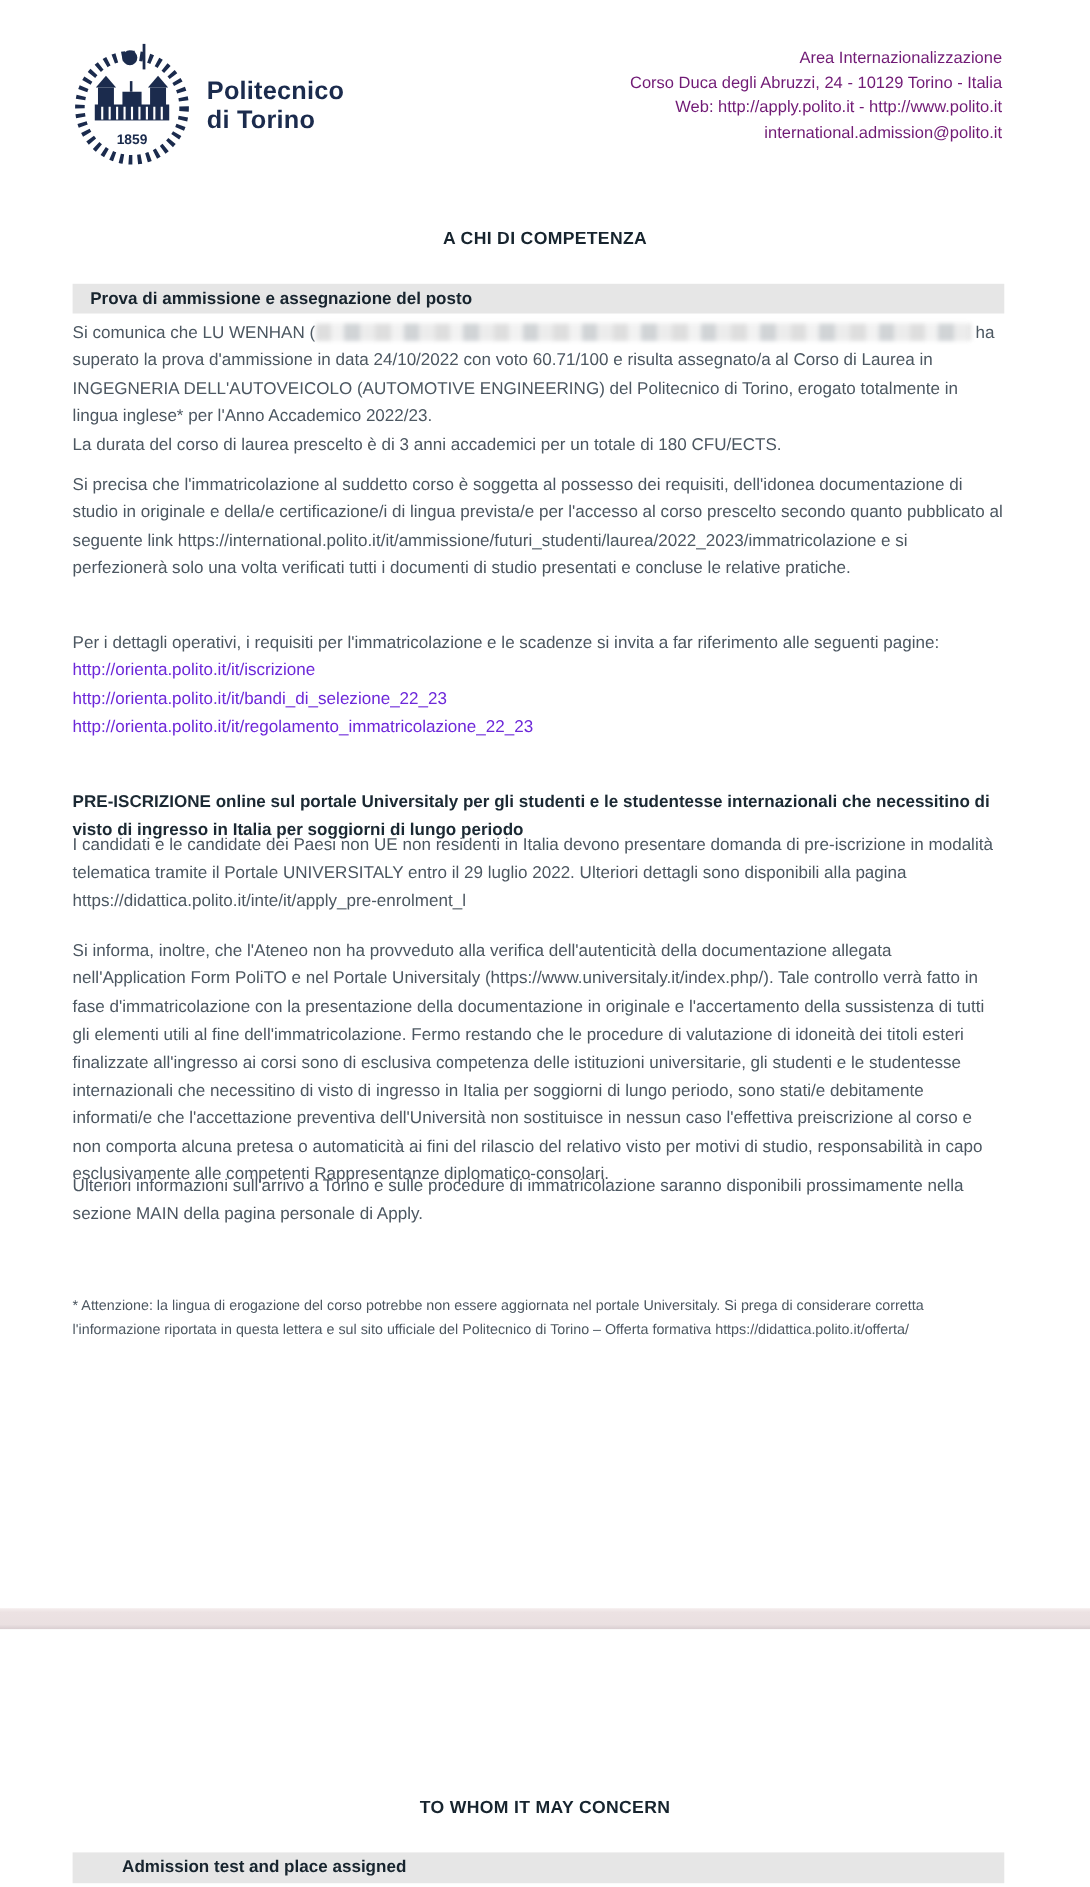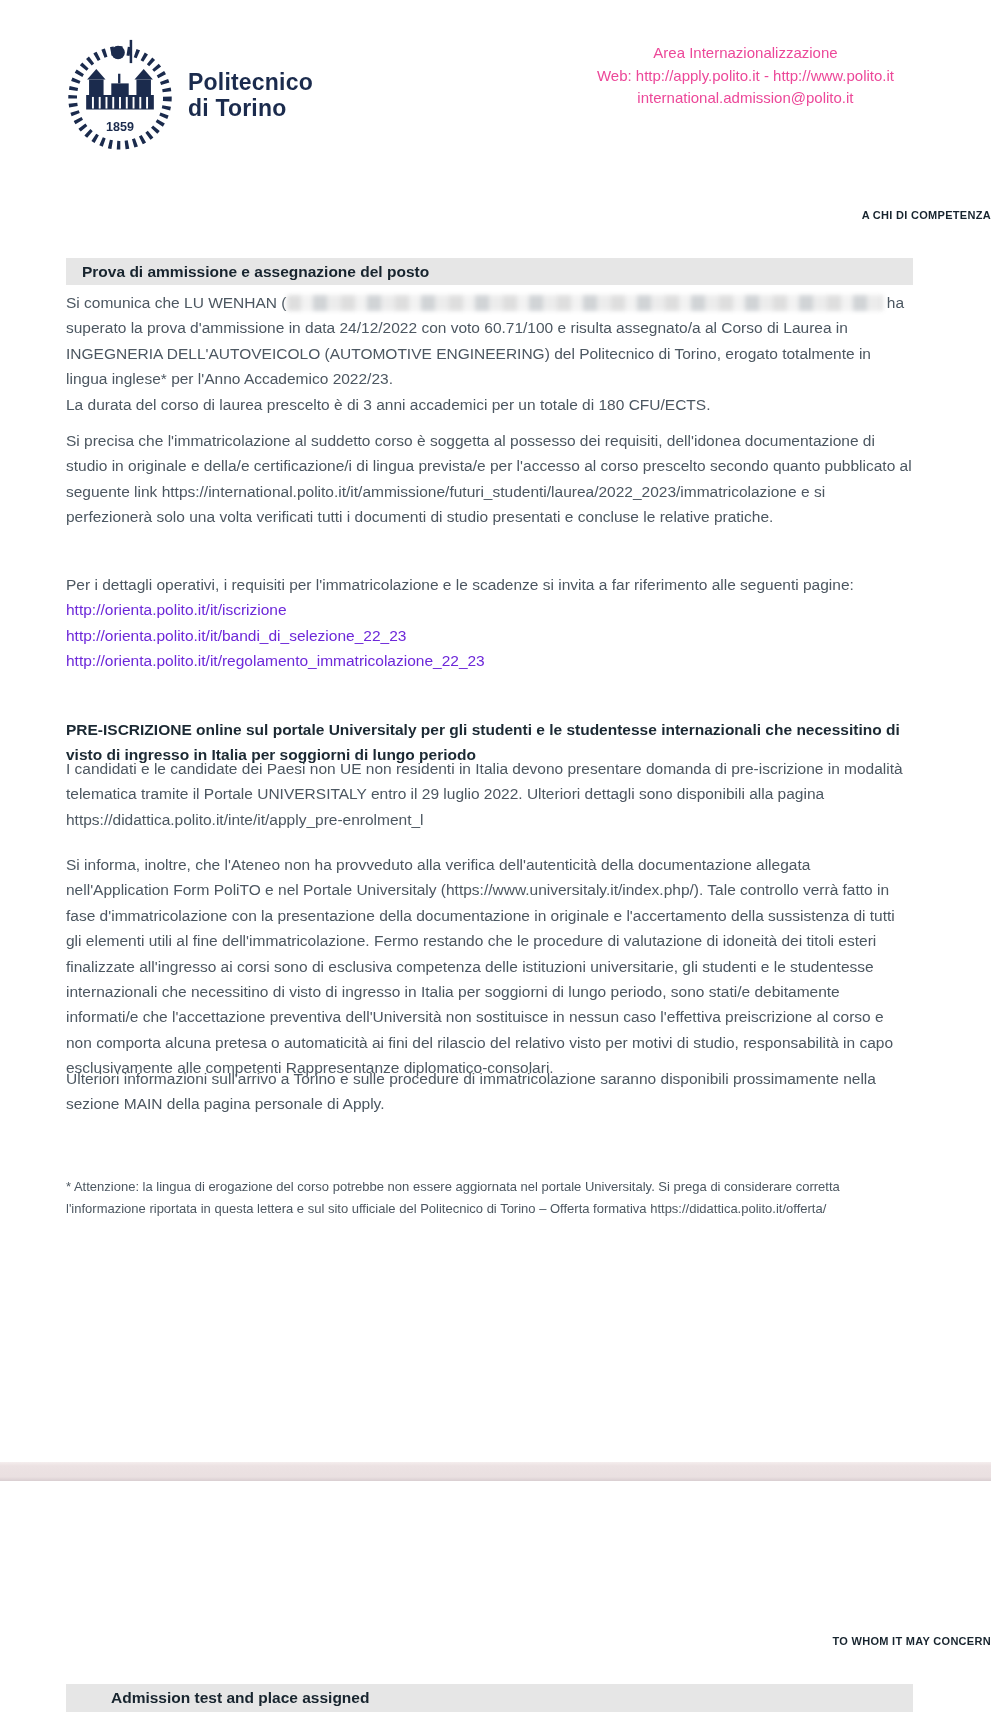--- a/index.html
+++ b/index.html
@@ -7,26 +7,26 @@
     position:relative; width:991px; height:1715px; background:#ffffff;
     font-family:"Liberation Sans", sans-serif; overflow:hidden;
   }
   .logo-wrap { position:absolute; top:37px; left:62px; display:flex; align-items:center; }
   .emblem { width:116px; height:116px; }
   .wordmark {
     margin-left:10px; color:#1b2b4d; font-weight:bold;
     font-size:23px; line-height:26px; letter-spacing:0.2px;
   }
   .contact {
-    position:absolute; top:42px; right:97px; text-align:center;
-    color:#ec4899; font-size:15px; line-height:22.6px;
+    position:absolute; top:42px; right:80px; text-align:right;
+    color:#701a75; font-size:15px; line-height:22.6px;
   }
   .doc-title {
-    position:absolute; left:0; width:100%; text-align:right;
-    color:#17242e; font-weight:bold; font-size:11px; letter-spacing:0.3px;
+    position:absolute; left:0; width:100%; text-align:center;
+    color:#17242e; font-weight:bold; font-size:16px; letter-spacing:0.3px;
   }
   .title-1 { top:209px; }
   .title-2 { top:1635px; }
   .section-bar {
     position:absolute; left:66px; width:847px; height:27px; background:#e6e6e6;
     display:flex; align-items:center; box-sizing:border-box; padding-left:3px;
     color:#17242e; font-weight:bold; font-size:15.5px;
   }
   .bar-1 { top:258px;padding-left:16px; }
   .bar-2 { top:1684px; height:28px;padding-left:45px; }
@@ -91,33 +91,34 @@
       <text x="60" y="97" text-anchor="middle" font-size="13" font-weight="bold" font-family="Liberation Sans, sans-serif" fill="#1b2b4d">1859</text>
     </svg>
     <div class="wordmark">
       <div>Politecnico</div>
       <div>di Torino</div>
     </div>
   </div>
 
   <div class="contact">
     <div>Area Internazionalizzazione</div>
+    <div>Corso Duca degli Abruzzi, 24 - 10129 Torino - Italia</div>
     <div>Web: http://apply.polito.it - http://www.polito.it</div>
     <div>international.admission@polito.it</div>
   </div>
 
   <div class="doc-title title-1">A CHI DI COMPETENZA</div>
 
   <div class="section-bar bar-1">
     <span>Prova di ammissione e assegnazione del posto</span>
   </div>
 
   <div class="para pos-p1">
     <p>
-      <span>Si comunica che LU WENHAN (</span><span class="redacted"></span><span> ha superato la prova d'ammissione in data 24/12/2022 con voto 60.71/100 e risulta assegnato/a al Corso di Laurea in INGEGNERIA DELL'AUTOVEICOLO (AUTOMOTIVE ENGINEERING) del Politecnico di Torino, erogato totalmente in lingua inglese* per l'Anno Accademico 2022/23.</span>
+      <span>Si comunica che LU WENHAN (</span><span class="redacted"></span><span> ha superato la prova d'ammissione in data 24/10/2022 con voto 60.71/100 e risulta assegnato/a al Corso di Laurea in INGEGNERIA DELL'AUTOVEICOLO (AUTOMOTIVE ENGINEERING) del Politecnico di Torino, erogato totalmente in lingua inglese* per l'Anno Accademico 2022/23.</span>
     </p>
     <p>La durata del corso di laurea prescelto è di 3 anni accademici per un totale di 180 CFU/ECTS.</p>
   </div>
 
   <div class="para pos-p2">
     <p>Si precisa che l'immatricolazione al suddetto corso è soggetta al possesso dei requisiti, dell'idonea documentazione di studio in originale e della/e certificazione/i di lingua prevista/e per l'accesso al corso prescelto secondo quanto pubblicato al seguente link https://international.polito.it/it/ammissione/futuri_studenti/laurea/2022_2023/immatricolazione e si perfezionerà solo una volta verificati tutti i documenti di studio presentati e concluse le relative pratiche.</p>
   </div>
 
   <div class="para pos-p3">
     <p>Per i  dettagli operativi, i requisiti per l'immatricolazione e le scadenze si invita a far riferimento alle seguenti pagine:</p>

